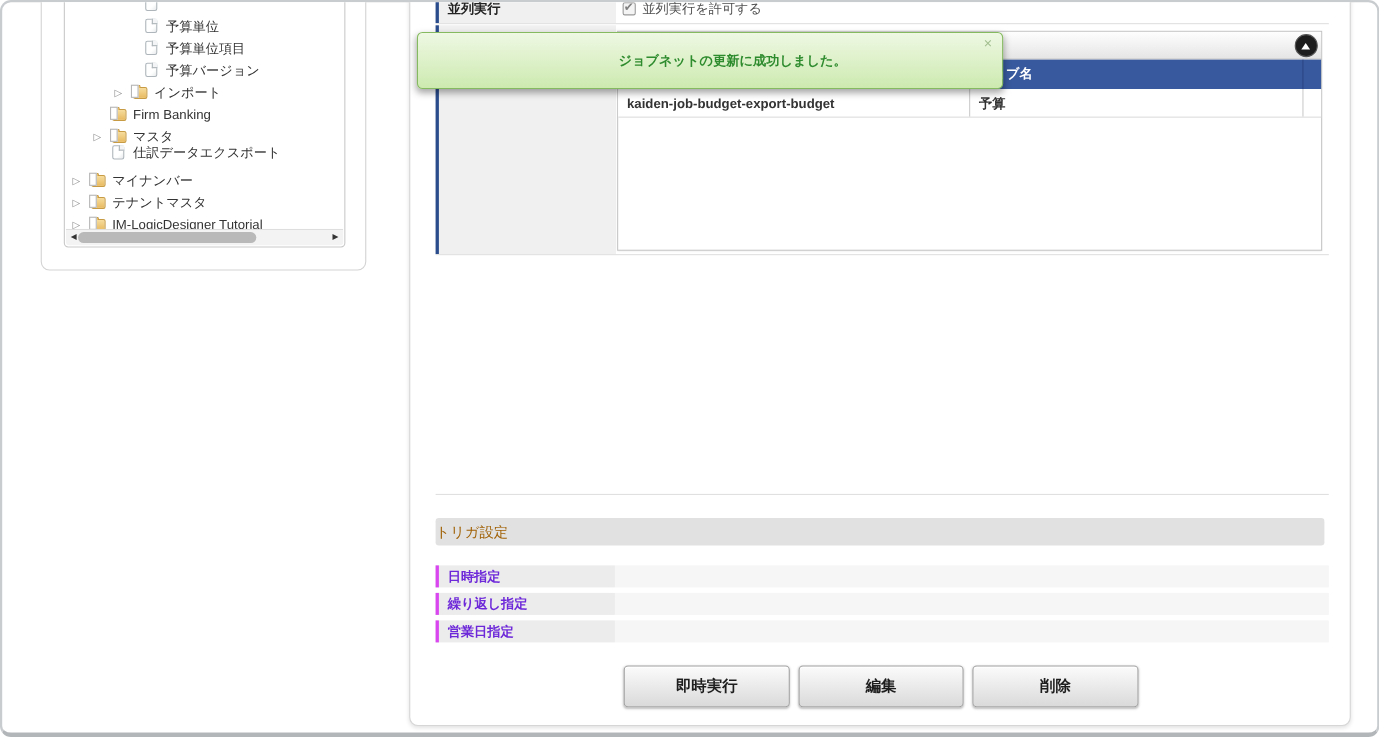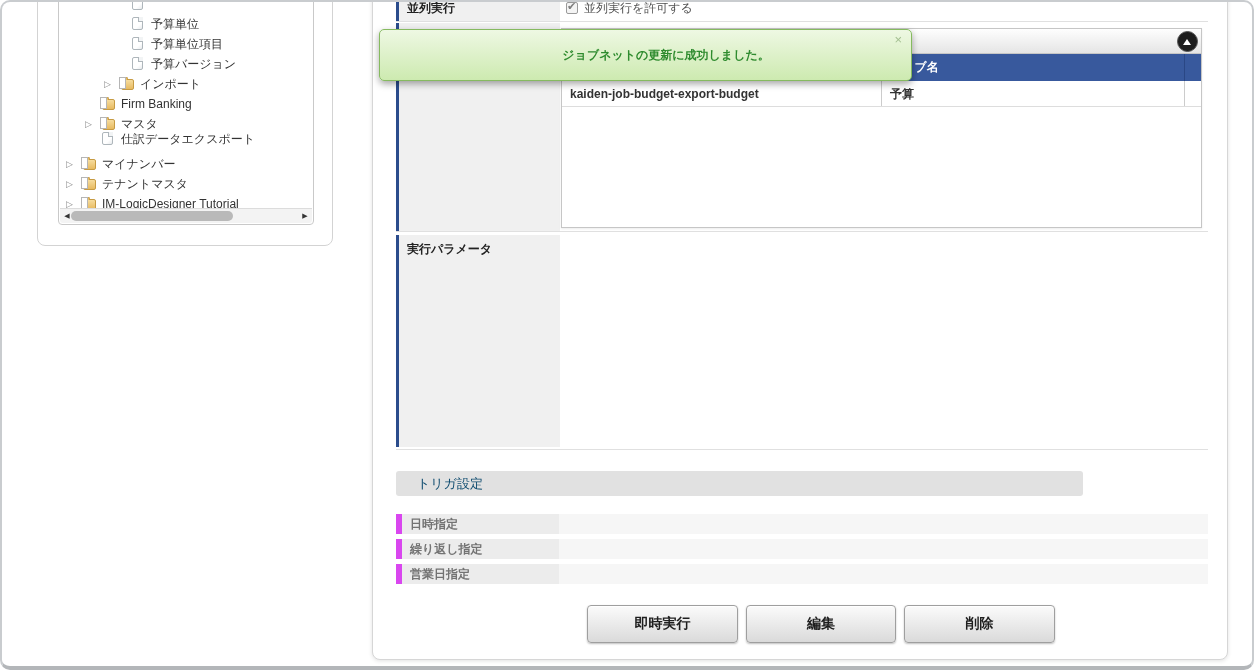--- a/index.html
+++ b/index.html
@@ -70,28 +70,28 @@
   .thead .hc { line-height:27px; padding-left:8px; border-right:1px solid #2a4785; overflow:hidden; white-space:nowrap; }
   .thead .strip { flex:1; }
   .trow { display:flex; height:26px; border-bottom:1px solid #ddd; font-size:12px; color:#333; background:#fff; }
   .trow .tc { line-height:26px; padding-left:8px; border-right:1px solid #ccc; overflow:hidden; white-space:nowrap;font-weight:bold; }
   .sort { display:inline-block; margin-left:5px; vertical-align:middle; }
   .sort i { display:block; width:0; height:0; border-left:4px solid transparent; border-right:4px solid transparent; }
   .sort .up { border-bottom:5px solid #fff; margin-bottom:2px; }
   .sort .dn { border-top:5px solid #b3c1dd; }
 
   
-  .section-bar { position:absolute; left:23px; width:687px; height:25px; background:#e1e1e1; border-radius:3px;
-    font-size:13px; color:#0c4a6e; line-height:25px; padding-left:21px; }
-  .trg-label { position:absolute; left:23px; width:163px; height:20px; background:#ececec; border-left:6px solid #d946ef;
-    font-size:12px; font-weight:bold; color:#737373; line-height:20px; padding-left:8px; }
+  .section-bar { position:absolute; left:23px; width:808px; height:25px; background:#e1e1e1; border-radius:3px;
+    font-size:13px; color:#a16207; line-height:25px; padding-left:0; }
+  .trg-label { position:absolute; left:23px; width:163px; height:20px; background:#ececec; border-left:3px solid #d946ef;
+    font-size:12px; font-weight:bold; color:#6d28d9; line-height:20px; padding-left:8px; }
   .trg-value { position:absolute; left:186px; width:649px; height:20px; background:#f6f6f6; }
 
   
-  .btn-row { position:absolute; left:194px; top:614px; display:flex; gap:8px;margin-left:20px; }
+  .btn-row { position:absolute; left:194px; top:614px; display:flex; gap:8px; }
   .btn { width:151px; height:38px; border:1px solid #9f9f9f; border-radius:4px;
     background:linear-gradient(#fbfbfb,#dadada); box-shadow:inset 0 1px 0 #fff, 0 1px 2px rgba(0,0,0,.25);
     font-size:14px; font-weight:bold; color:#1e1e1e; cursor:pointer; }
 
   
   .toast { position:absolute; left:377px; top:27px; width:533px; height:52px; z-index:50;
     background:linear-gradient(#eef8e3,#cdeab0); border:1px solid #86ba60; border-radius:5px;
     box-shadow:0 3px 7px rgba(0,0,0,.35); }
   .toast-msg { position:absolute; left:0; right:0; top:0; text-align:center; line-height:50px;
     font-size:12px; font-weight:bold; color:#2e8b2e;padding-left:41px; }
@@ -189,23 +189,20 @@
         <div class="hc" style="width:303px">ジョブ名</div>
         <div class="strip"></div>
       </div>
       <div class="trow">
         <div class="tc" style="width:320px">kaiden-job-budget-export-budget</div>
         <div class="tc" style="width:303px">予算</div>
       </div>
     </div>
     <div class="row-line" style="top:240px"></div>
 
-    <div class="lab-cell" style="top:244px; height:212px">
-      <span class="lab-text" style="top:6px">実行パラメータ</span>
-    </div>
     <div class="row-line" style="top:458px"></div>
 
     <div class="section-bar" style="top:480px">トリガ設定</div>
 
     <div class="trg-label" style="top:523px">日時指定</div>
     <div class="trg-value" style="top:523px"></div>
 
     <div class="trg-label" style="top:548px">繰り返し指定</div>
     <div class="trg-value" style="top:548px"></div>
 

